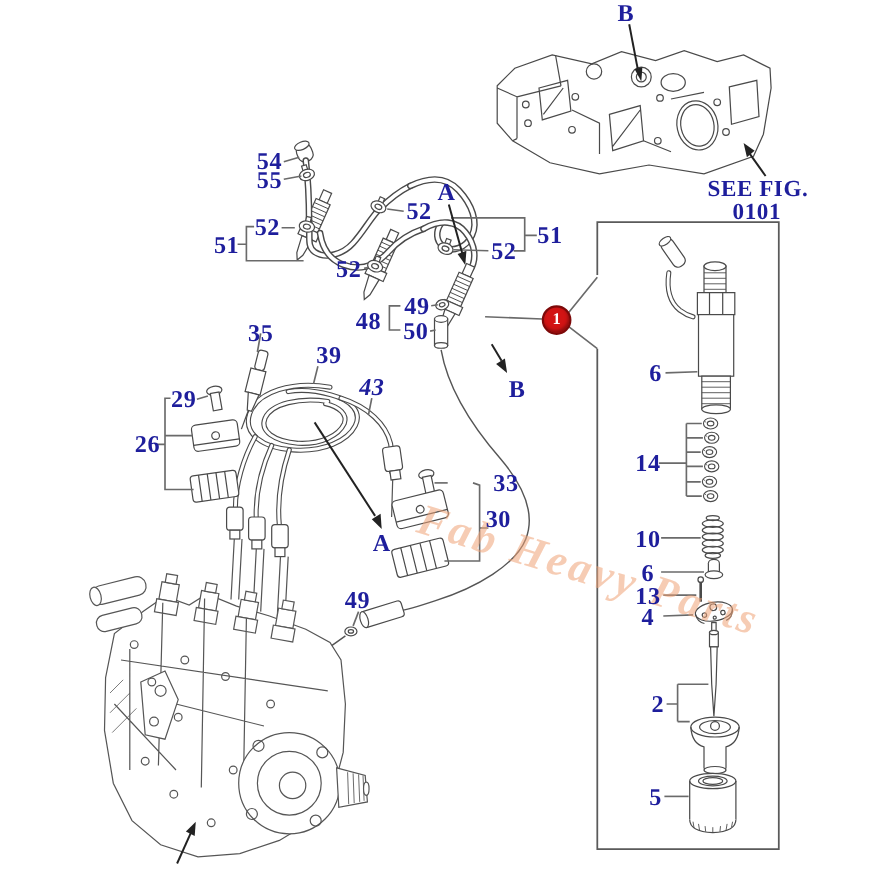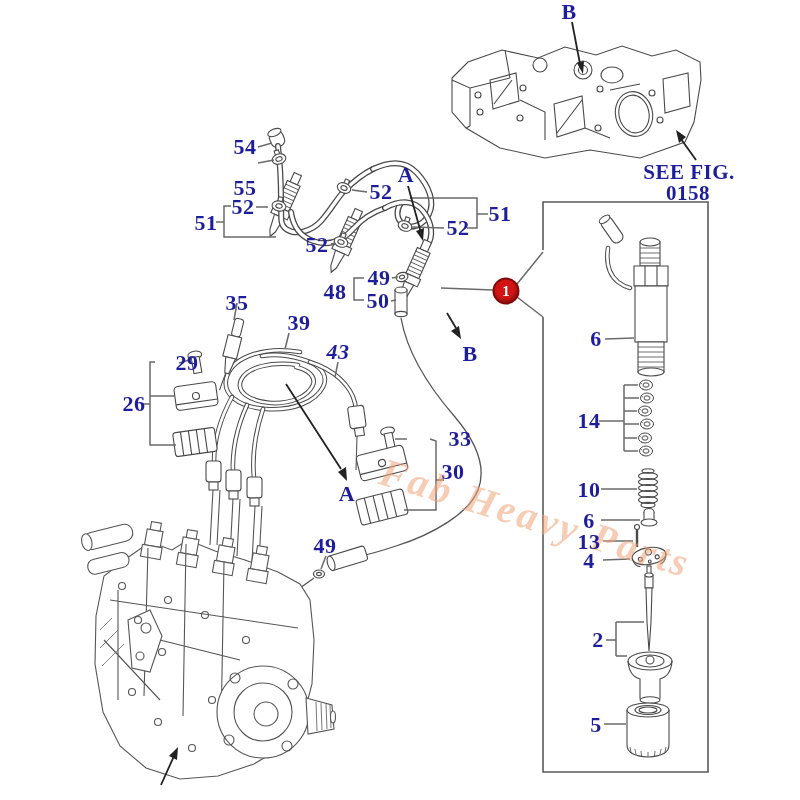--- a/index.html
+++ b/index.html
@@ -391,37 +391,37 @@
   <g>
     <path class="arrowline" d="M286,384 L341,469"></path>
     <polygon class="arrowhead" points="347,481 346,467 338,472"></polygon>
   </g>
 </svg>
 
 <div class="watermark">Fab Heavy Parts</div>
 
 <div class="lbl" style="left:569px;top:12px;">B</div>
 <div class="lbl seefig" style="left:689px;top:172px;">SEE FIG.</div>
-<div class="lbl seefig" style="left:688px;top:193px;">0158</div>
+<div class="lbl seefig" style="left:688px;top:193px;">0101</div>
 <div class="lbl" style="left:245px;top:147px;font-family:Liberation Serif, serif;">54</div>
-<div class="lbl" style="left:245px;top:164px;margin-top:24px;">55</div>
+<div class="lbl" style="left:245px;top:164px;">55</div>
 <div class="lbl" style="left:206px;top:223px;">51</div>
 <div class="lbl" style="left:243px;top:207px;">52</div>
 <div class="lbl" style="left:381px;top:192px;">52</div>
 <div class="lbl" style="left:317px;top:245px;">52</div>
 <div class="lbl" style="left:458px;top:228px;">52</div>
 <div class="lbl" style="left:500px;top:214px;">51</div>
 <div class="lbl" style="left:406px;top:175px;">A</div>
 <div class="lbl" style="left:379px;top:278px;">49</div>
 <div class="lbl" style="left:335px;top:292px;">48</div>
 <div class="lbl" style="left:378px;top:301px;">50</div>
 <div class="lbl" style="left:237px;top:303px;">35</div>
 <div class="lbl" style="left:299px;top:323px;">39</div>
 <div class="lbl" style="left:338px;top:352px;font-style:italic;">43</div>
-<div class="lbl" style="left:167px;top:363px;margin-left:20px;">29</div>
+<div class="lbl" style="left:167px;top:363px;">29</div>
 <div class="lbl" style="left:134px;top:404px;">26</div>
 <div class="lbl" style="left:420px;top:439px;margin-left:40px;">33</div>
 <div class="lbl" style="left:453px;top:472px;">30</div>
 <div class="lbl" style="left:347px;top:494px;">A</div>
 <div class="lbl" style="left:470px;top:354px;">B</div>
 <div class="lbl" style="left:325px;top:546px;">49</div>
 <div class="lbl" style="left:596px;top:339px;">6</div>
 <div class="lbl" style="left:589px;top:421px;">14</div>
 <div class="lbl" style="left:589px;top:490px;">10</div>
 <div class="lbl" style="left:589px;top:521px;">6</div>

